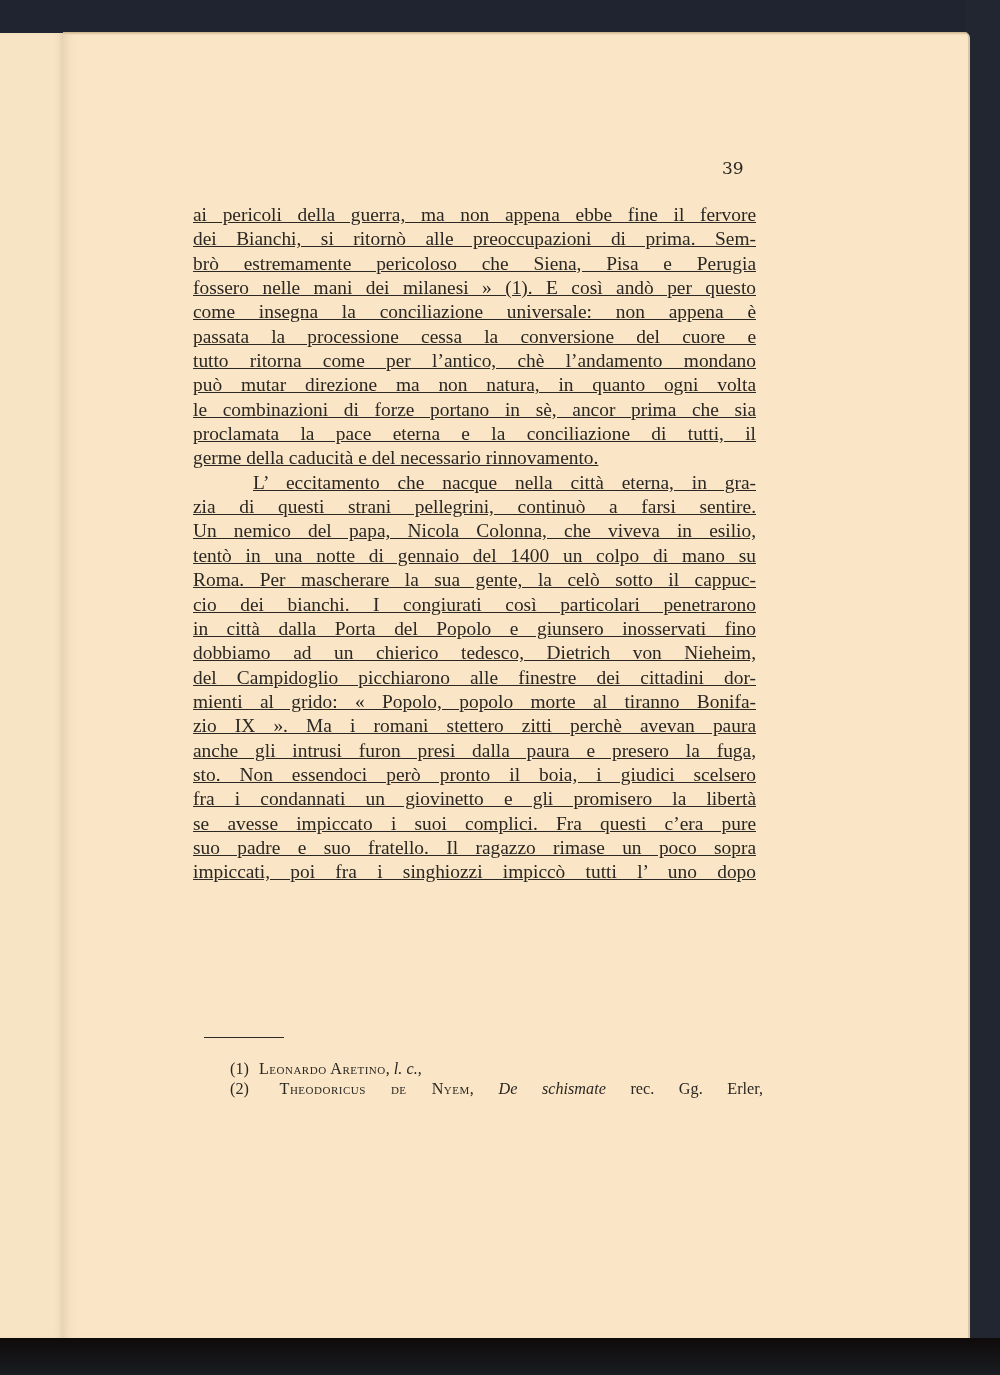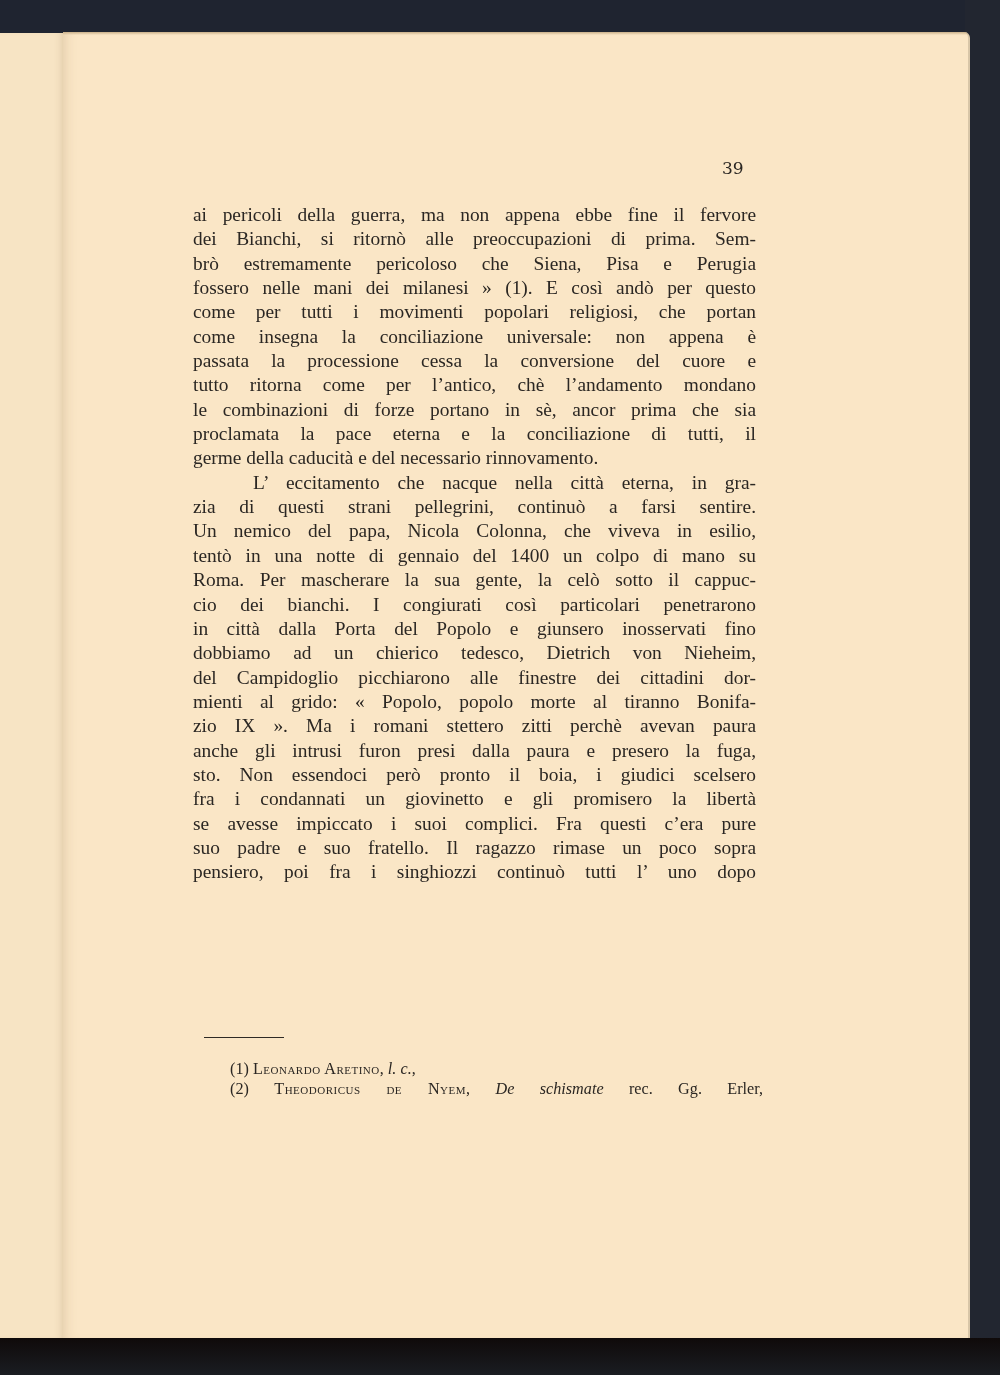--- a/index.html
+++ b/index.html
@@ -55,20 +55,21 @@
       font-size: 19.4px;
       line-height: 24.35px;
       color: #2b2723;
     }
     .body-text .line {
       display: block;
       text-align: justify;
       text-align-last: justify;
       white-space: nowrap;
       height: 24.35px;
+      text-decoration: underline;
     }
     .body-text .line.last {
       text-align-last: left;
     }
     .body-text .line.indent {
       padding-left: 60px;
     }
     .rule {
       position: absolute; left: 204px; top: 1037px; width: 80px; height: 0;
       border-top: 1.5px solid #2e2a25;
@@ -78,21 +79,21 @@
       font-family: "Liberation Serif", "DejaVu Serif", serif;
       font-size: 16.2px;
       line-height: 20px;
       color: #2b2723;
     }
     .footnotes .fn {
       display: block;
       white-space: nowrap;
     }
     .footnotes .fn-indent { padding-left: 30px; }
-    .footnotes .sc { font-variant: small-caps; letter-spacing: 0.5px; }
+    .footnotes .sc { font-variant: small-caps; letter-spacing: 0.5px; margin-left: 6px; }
     .footnotes .it { font-style: italic; }
     .footnotes .justify {
       text-align: justify; text-align-last: justify;
     }
   </style>
 </head>
 <body>
 
 <div class="scan-bg-top"></div>
 <div class="scan-bg-right"></div>
@@ -105,24 +106,24 @@
 </div>
 
 <div class="page-number">39</div>
 
 <div class="body-text">
   <div id="para-0">
       <span class="line">ai pericoli della guerra, ma non appena ebbe fine il fervore</span>
       <span class="line">dei Bianchi, si ritornò alle preoccupazioni di prima. Sem-</span>
       <span class="line">brò estremamente pericoloso che Siena, Pisa e Perugia</span>
       <span class="line">fossero nelle mani dei milanesi » (1). E così andò per questo</span>
-      <span class="line">come per tutti i movimenti popolari religiosi, che portan</span>
       <span class="line">come insegna la conciliazione universale: non appena è</span>
       <span class="line">passata la processione cessa la conversione del cuore e</span>
       <span class="line">tutto ritorna come per l’antico, chè l’andamento mondano</span>
+      <span class="line">può mutar direzione ma non natura, in quanto ogni volta</span>
       <span class="line">le combinazioni di forze portano in sè, ancor prima che sia</span>
       <span class="line">proclamata la pace eterna e la conciliazione di tutti, il</span>
       <span class="line last">germe della caducità e del necessario rinnovamento.</span>
     </div>
   <div id="para-1">
       <span class="line indent">L’ eccitamento che nacque nella città eterna, in gra-</span>
       <span class="line">zia di questi strani pellegrini, continuò a farsi sentire.</span>
       <span class="line">Un nemico del papa, Nicola Colonna, che viveva in esilio,</span>
       <span class="line">tentò in una notte di gennaio del 1400 un colpo di mano su</span>
       <span class="line">Roma. Per mascherare la sua gente, la celò sotto il cappuc-</span>
@@ -130,21 +131,21 @@
       <span class="line">in città dalla Porta del Popolo e giunsero inosservati fino</span>
       <span class="line">dobbiamo ad un chierico tedesco, Dietrich von Nieheim,</span>
       <span class="line">del Campidoglio picchiarono alle finestre dei cittadini dor-</span>
       <span class="line">mienti al grido: « Popolo, popolo morte al tiranno Bonifa-</span>
       <span class="line">zio IX ». Ma i romani stettero zitti perchè avevan paura</span>
       <span class="line">anche gli intrusi furon presi dalla paura e presero la fuga,</span>
       <span class="line">sto. Non essendoci però pronto il boia, i giudici scelsero</span>
       <span class="line">fra i condannati un giovinetto e gli promisero la libertà</span>
       <span class="line">se avesse impiccato i suoi complici. Fra questi c’era pure</span>
       <span class="line">suo padre e suo fratello. Il ragazzo rimase un poco sopra</span>
-      <span class="line">pensiero, poi fra i singhiozzi continuò tutti l’ uno dopo</span>
+      <span class="line">impiccati, poi fra i singhiozzi impiccò tutti l’ uno dopo</span>
     </div>
 </div>
 
 <div class="rule"></div>
 
 <div class="footnotes">
   <span class="fn fn-indent">
     <span>(1)</span>
     <span class="sc">Leonardo Aretino</span><span>,</span>
     <span class="it">l. c.</span><span>,</span>

